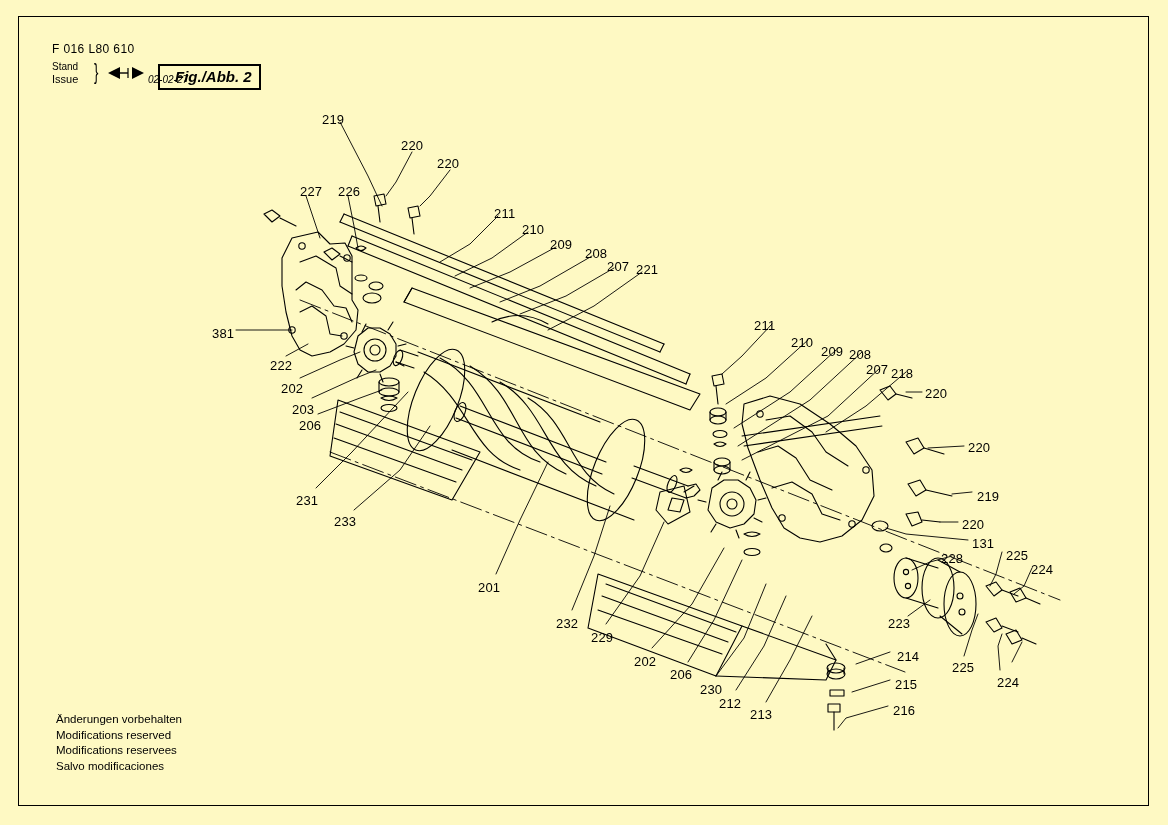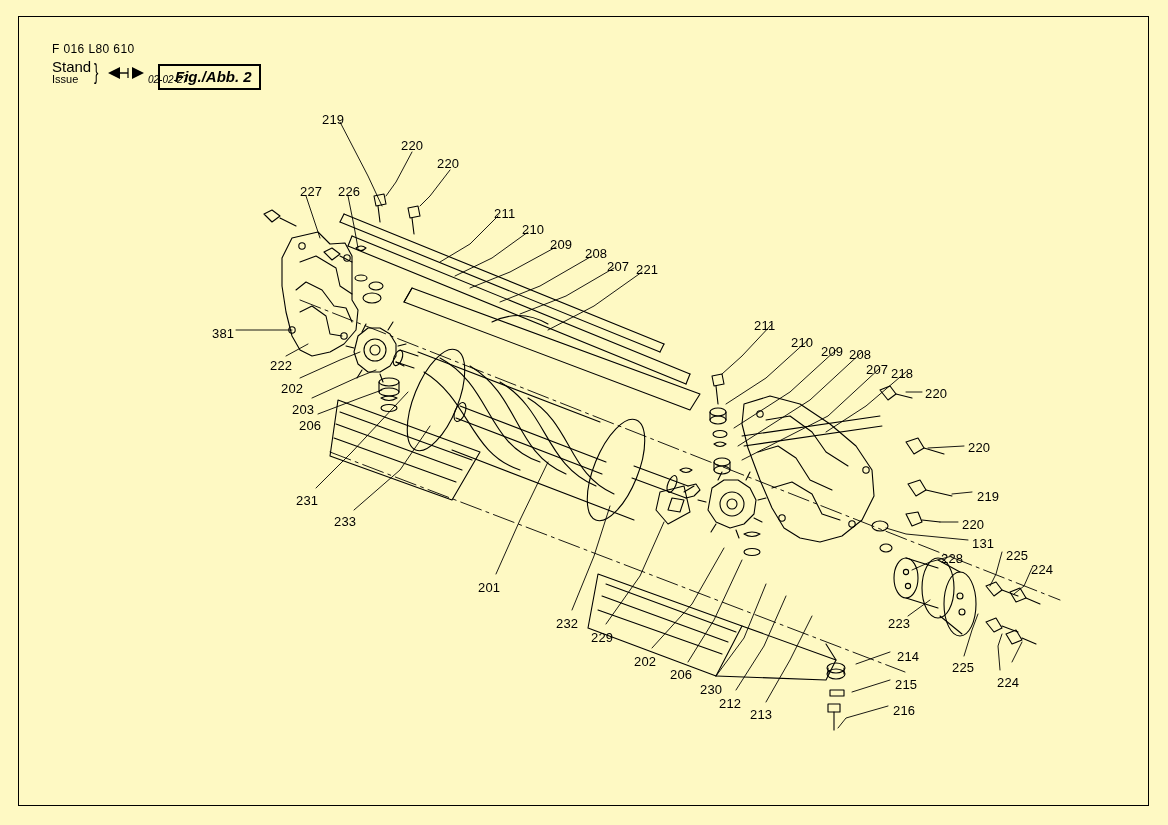--- a/index.html
+++ b/index.html
@@ -40,21 +40,21 @@
     left: 0;
     top: 0;
     font-size: 12px;
     letter-spacing: 0.4px;
     white-space: nowrap;
   }
   #stand-label {
     position: absolute;
     left: 0;
     top: 18px;
-    font-size: 15px;
+    font-size: 10px;
     line-height: 13px;
   }
   #issue-label {
     position: absolute;
     left: 0;
     top: 31px;
     font-size: 11px;
     line-height: 13px;
   }
   #brace {
@@ -134,20 +134,26 @@
     <svg id="bowtie" viewBox="0 0 40 18">
       <path d="M2 9 L14 3 L14 15 Z" fill="#000"></path>
       <path d="M14 9 L22 9" stroke="#000" stroke-width="1.4"></path>
       <path d="M38 9 L26 3 L26 15 Z" fill="#000"></path>
       <path d="M22 4 L22 14" stroke="#000" stroke-width="1.2"></path>
     </svg>
     <div id="date-label">02-02-27</div>
   </div>
   <div id="fig-box">Fig./Abb. 2</div>
 
+  <div id="footer">
+    <div>Änderungen vorbehalten</div>
+    <div>Modifications reserved</div>
+    <div>Modifications reservees</div>
+    <div>Salvo modificaciones</div>
+  </div>
 
   <svg id="drawing" viewBox="0 0 1168 825">
     <g fill="none" stroke="#000" stroke-width="1.1" stroke-linejoin="round" stroke-linecap="round">
 
       <g stroke-dasharray="22 5 3 5" stroke-width="0.9">
         <path d="M300 300 L1060 600"></path>
         <path d="M330 452 L905 672"></path>
       </g>
 
       <path d="M292 238 L318 232 L330 244 L345 243 L352 256 L352 300

